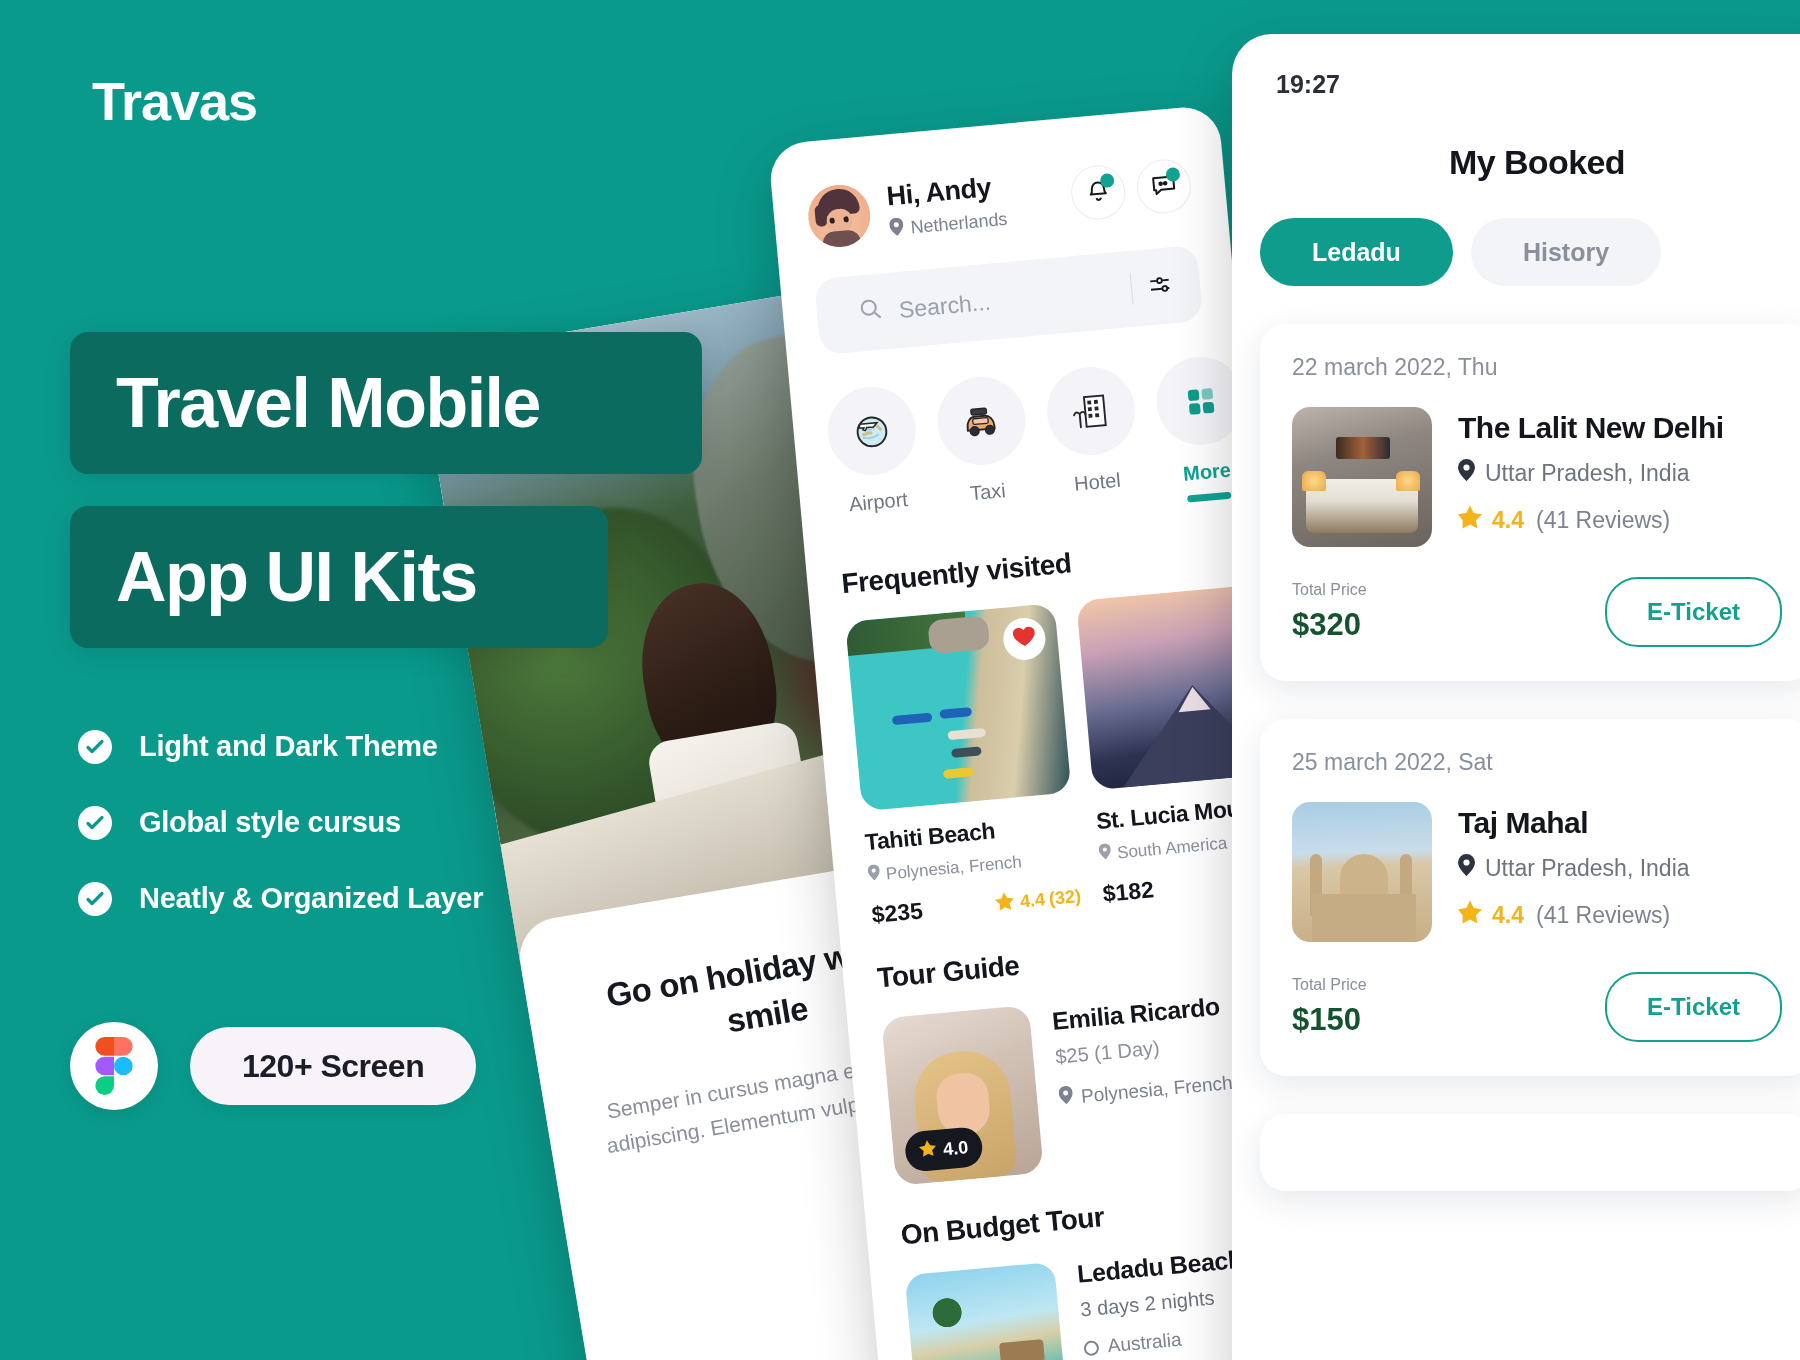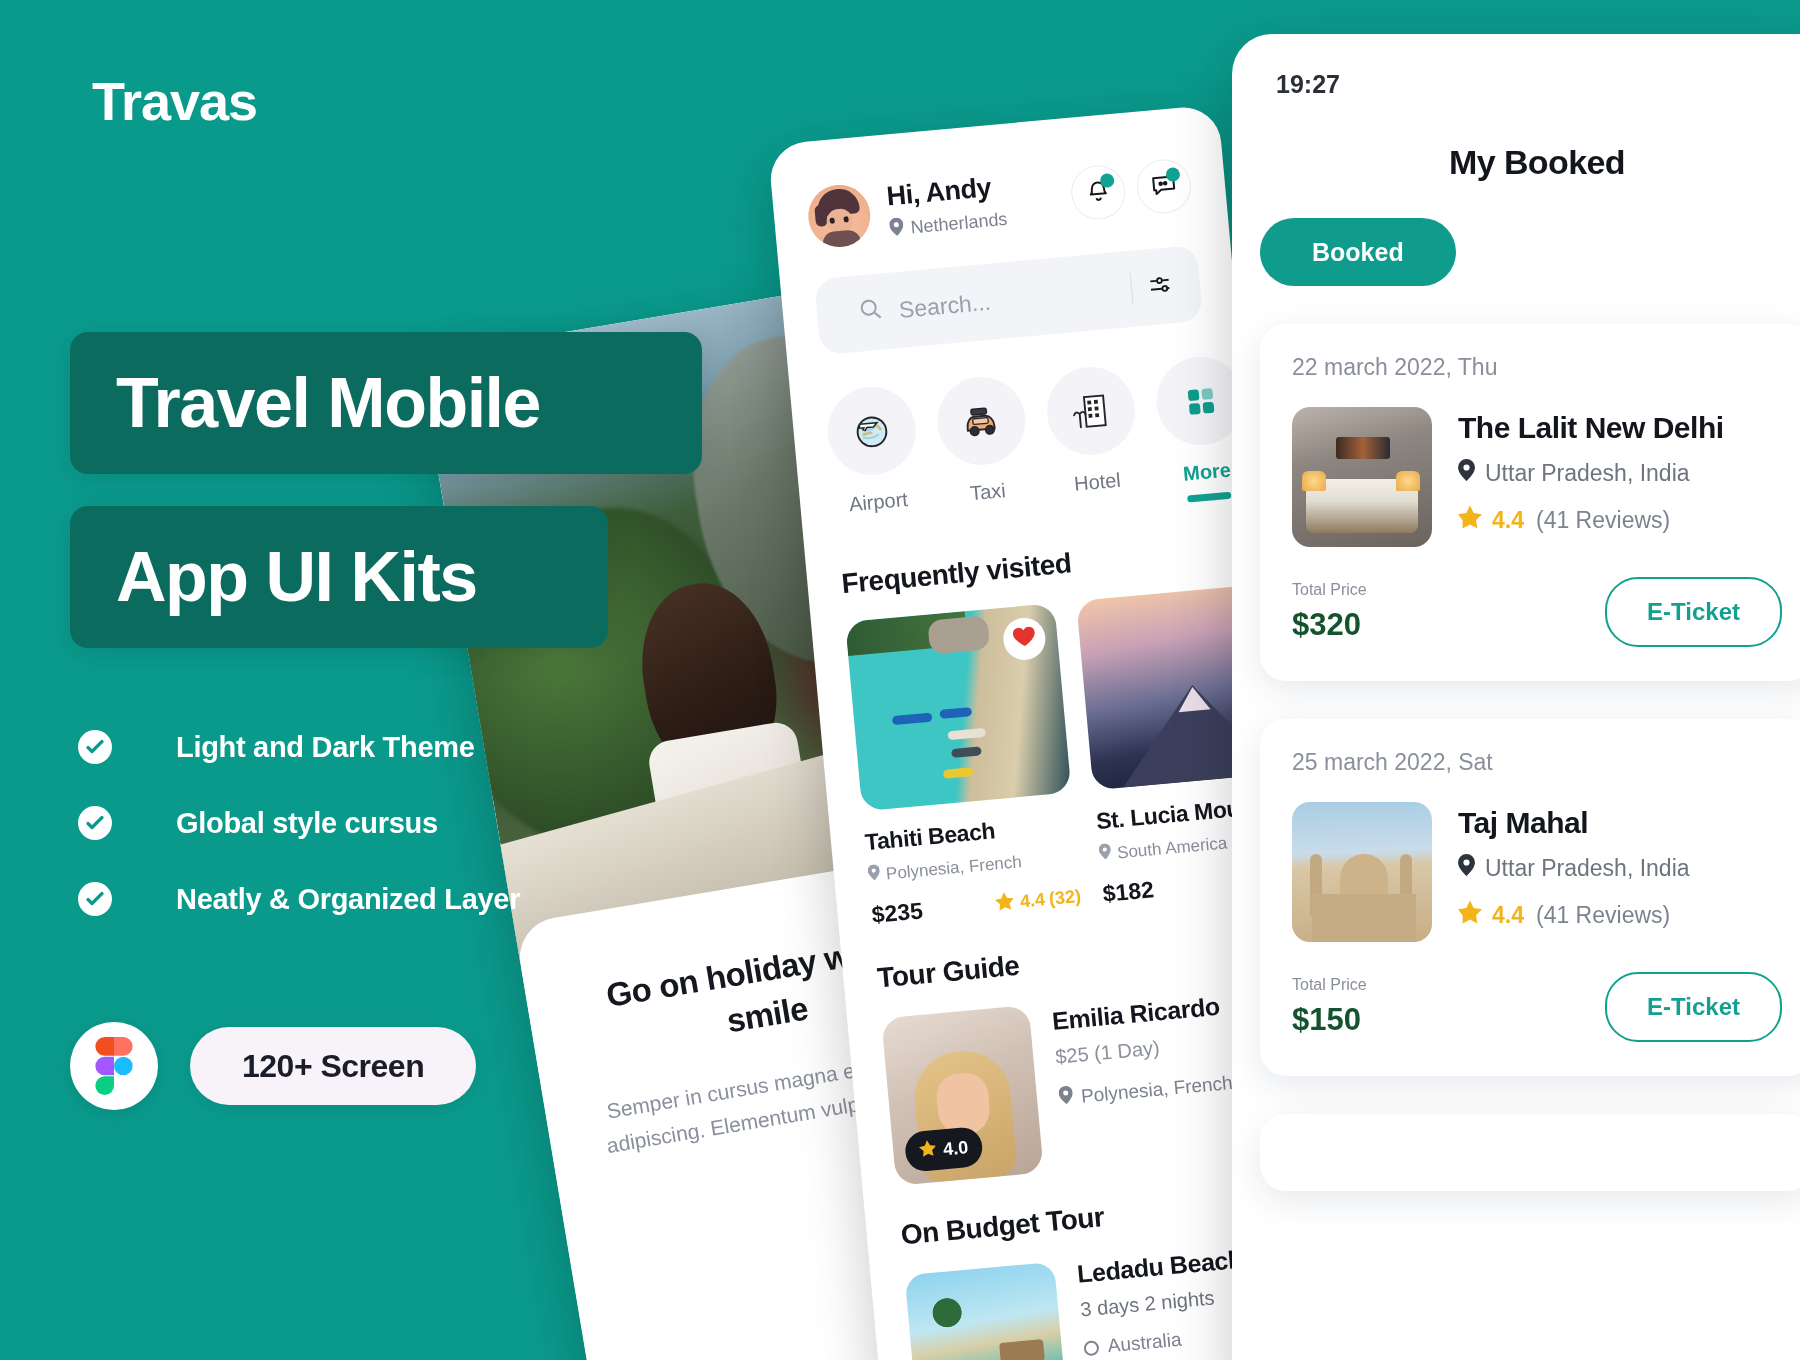--- a/index.html
+++ b/index.html
@@ -26,21 +26,21 @@
     font-weight:bold;
     display:flex; align-items:center;
     padding:0 46px;
     letter-spacing:-1.5px;
     box-shadow:0 6px 28px rgba(0,0,0,.10);
   }
   #hl1 { left:70px; top:332px; width:632px; height:142px; font-size:70px; }
   #hl2 { left:70px; top:506px; width:538px; height:142px; font-size:70px; }
 
   #features { position:absolute; left:78px; top:730px; }
-  .feat { display:flex; align-items:center; margin-bottom:42px;gap:37px; }
+  .feat { display:flex; align-items:flex-start; margin-bottom:42px; }
   .check {
     width:34px; height:34px; border-radius:50%;
     background:#fff; flex:0 0 34px;
     display:flex; align-items:center; justify-content:center;
     margin-right:27px;
   }
   .check svg { width:20px; height:20px; display:block; }
   .feat-label { color:#fff; font-size:29px; font-weight:bold; letter-spacing:-.3px; white-space:nowrap; }
 
   #bottom-row { position:absolute; left:70px; top:1022px; display:flex; align-items:center;text-align:center; }
@@ -599,21 +599,22 @@
     </div>
 
   </div>
 </div>
 
 <div class="phone" id="phone-front">
   <div class="fstatus">19:27</div>
   <div class="ftitle">My Booked</div>
 
   <div class="tabs">
-    <div class="tab on">Booked</div>
+    <div class="tab on">Ledadu</div>
+    <div class="tab off">History</div>
   </div>
 
   <div class="bk-card">
     <div class="bk-date">22 march 2022, Thu</div>
     <div class="bk-main">
       <div class="bk-thumb thumb-hotel">
         <div class="art"></div>
           <div class="bed"></div>
           <div class="lamp1"></div>
           <div class="lamp2"></div>

